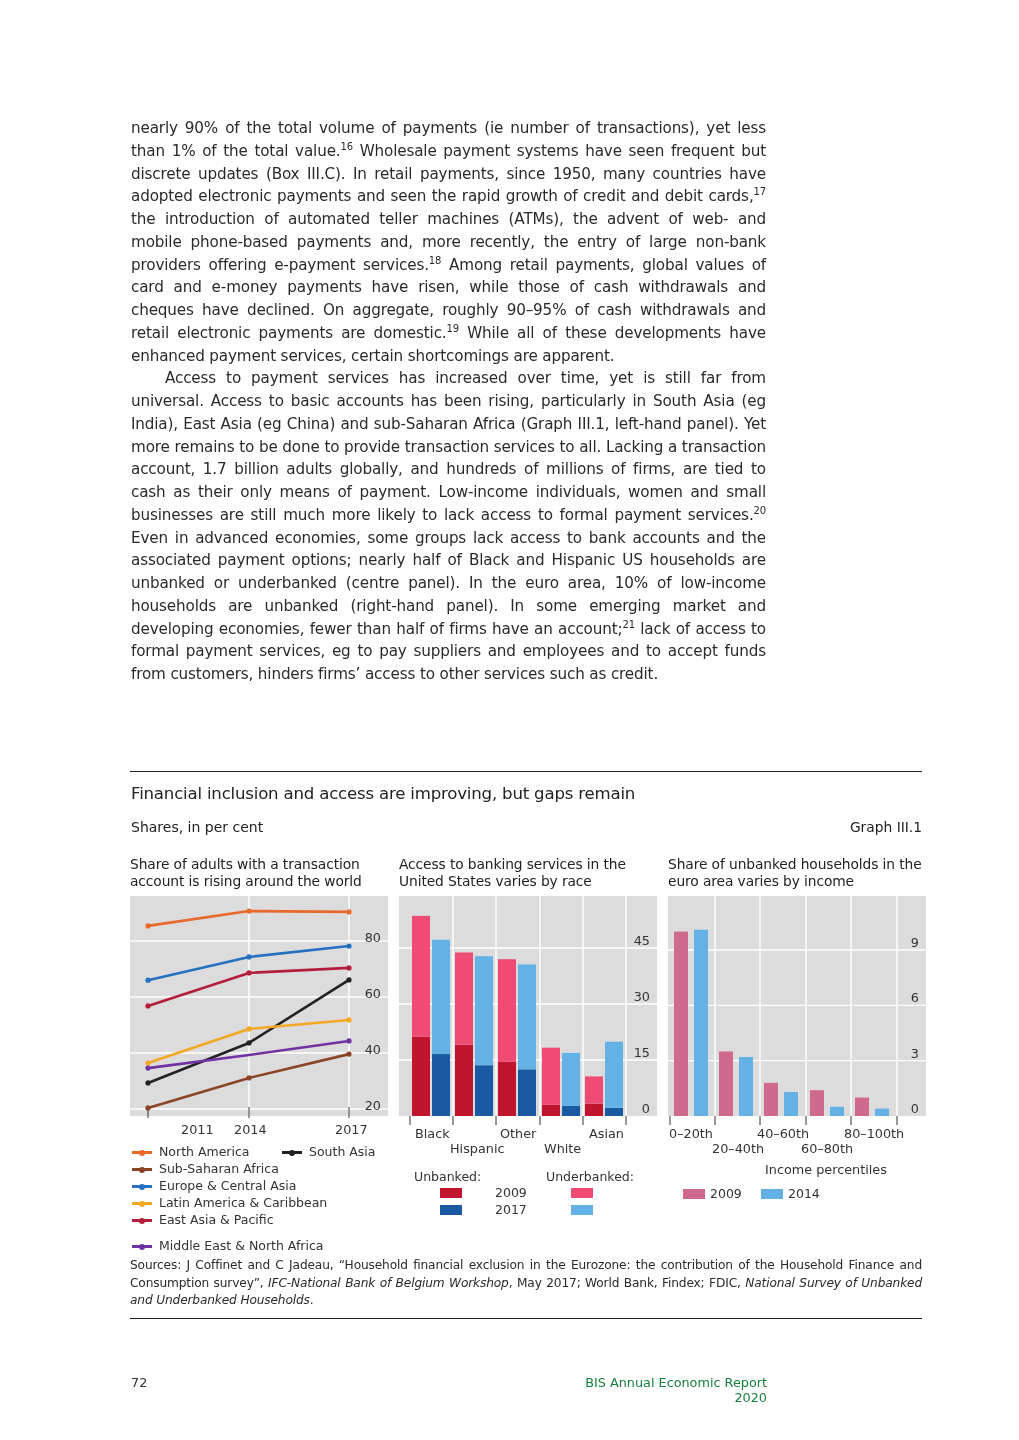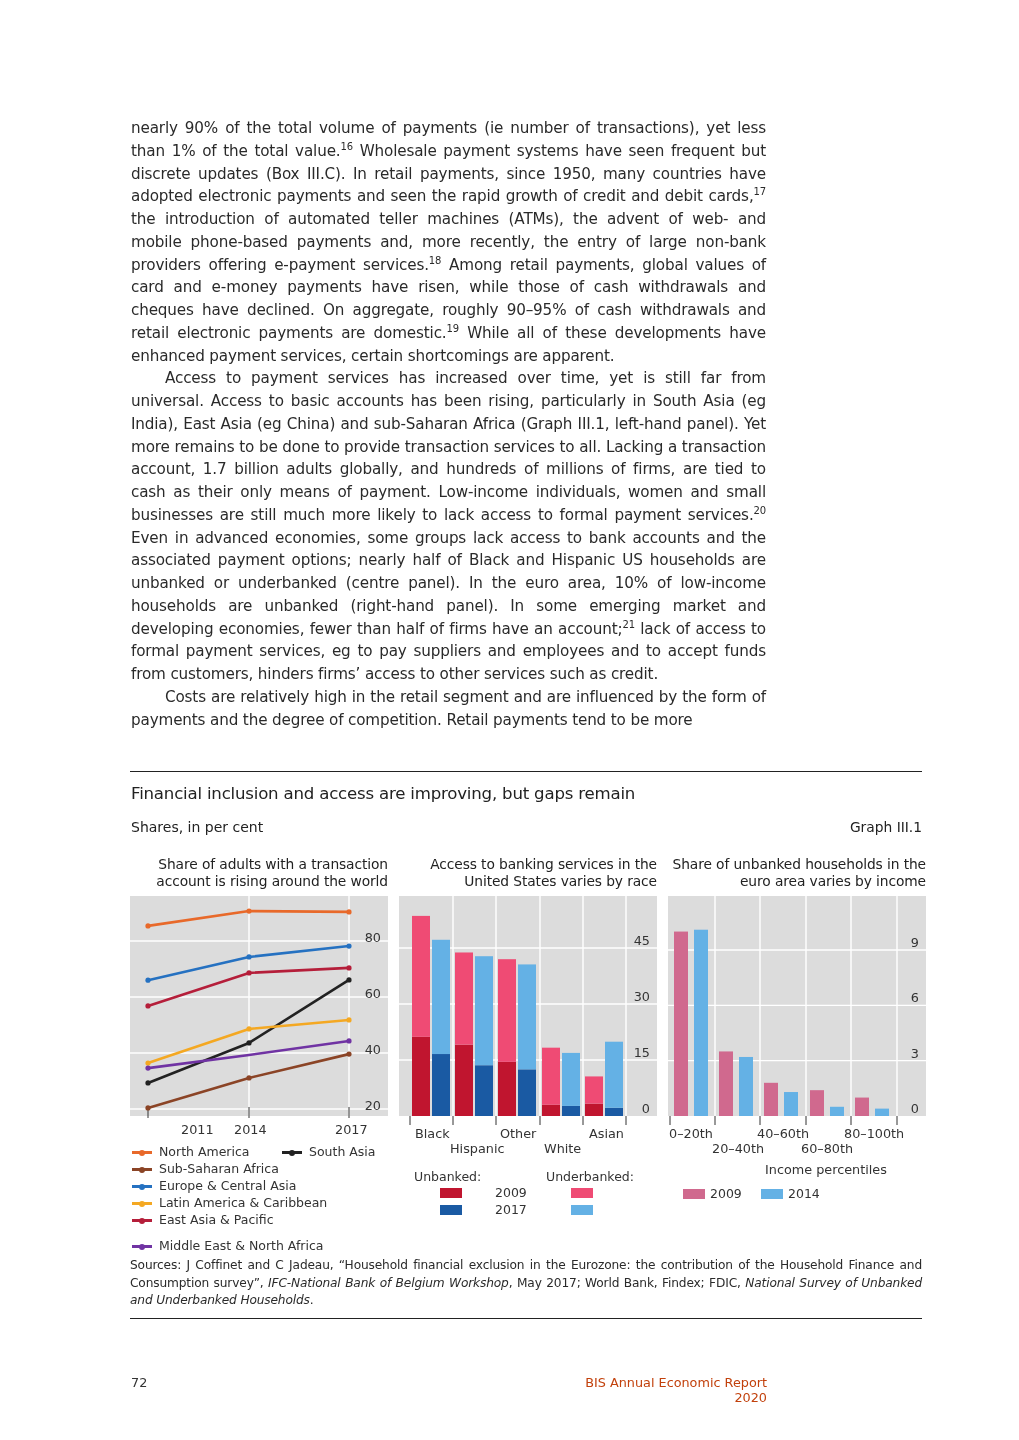--- a/index.html
+++ b/index.html
@@ -8,46 +8,45 @@
   .body-text p { margin: 0; }
   .body-text p.indent { text-indent: 34px; }
   .body-text sup { font-size: 10px; vertical-align: 6px; line-height: 0; }
 
   .graph { position: absolute; left: 130px; top: 771px; width: 792px; }
   .rule { border-top: 1px solid #222; height: 0; }
   .graph-title { position: absolute; left: 1px; top: 13px; font-size: 16.6px; letter-spacing: -0.2px; color: #222; }
   .graph-subtitle { position: absolute; left: 1px; top: 48px; font-size: 14px; color: #222; }
   .graph-num { position: absolute; right: 0; top: 48px; font-size: 13.8px; color: #222; }
 
-  .panel { position: absolute; top: 85px; width: 258px; text-align: right; }
+  .panel { position: absolute; top: 85px; width: 258px; }
   .panel-title { font-size: 13.8px; line-height: 17px; color: #222; letter-spacing: -0.1px; }
   .plot { position: absolute; top: 40px; width: 304px; height: 222px; }
   .plot svg { position: absolute; left: 0; top: 0; overflow: visible; }
   .tick-label { font-size: 12.8px; fill: #333; font-family: "DejaVu Sans", "Liberation Sans", sans-serif; }
   .xlab { position: absolute; font-size: 12.8px; color: #333; white-space: nowrap; }
 
   .legend { position: absolute; font-size: 12.5px; color: #333; }
   .leg-row { position: absolute; white-space: nowrap; height: 17px; line-height: 17px; }
   .leg-line { display: inline-block; width: 20px; height: 3px; vertical-align: middle; position: relative; margin-right: 7px; }
   .leg-line::after { content: ""; position: absolute; left: 7px; top: -1.5px; width: 6px; height: 6px; border-radius: 50%; background: inherit; }
   .swatch { position: absolute; width: 22px; height: 10px; }
 
   .sources { position: absolute; left: 130px; top: 1257px; width: 792px; font-size: 12.2px; line-height: 17.5px; text-align: justify; color: #2a2a2a; letter-spacing: -0.15px; }
   .sources i { font-style: italic; }
   .bottom-rule { position: absolute; left: 130px; top: 1318px; width: 792px; border-top: 1px solid #222; }
   .footer-left { position: absolute; left: 131px; top: 1375px; font-size: 12.8px; color: #333; }
-  .footer-right { position: absolute; left: 574px; top: 1375px; font-size: 12.8px; color: #c2410c; width: 193px; text-align: right; }
+  .footer-right { position: absolute; left: 574px; top: 1375px; font-size: 12.8px; color: #15803d; width: 193px; text-align: right; }
 </style>
 </head>
 <body>
 
 <div class="body-text" id="body-text">
     <p>nearly 90% of the total volume of payments (ie number of transactions), yet less than 1% of the total value.<sup>16</sup> Wholesale payment systems have seen frequent but discrete updates (Box III.C). In retail payments, since 1950, many countries have adopted electronic payments and seen the rapid growth of credit and debit cards,<sup>17</sup> the introduction of automated teller machines (ATMs), the advent of web- and mobile phone-based payments and, more recently, the entry of large non-bank providers offering e-payment services.<sup>18</sup> Among retail payments, global values of card and e-money payments have risen, while those of cash withdrawals and cheques have declined. On aggregate, roughly 90–95% of cash withdrawals and retail electronic payments are domestic.<sup>19</sup> While all of these developments have enhanced payment services, certain shortcomings are apparent.</p>
     <p class="indent">Access to payment services has increased over time, yet is still far from universal. Access to basic accounts has been rising, particularly in South Asia (eg India), East Asia (eg China) and sub-Saharan Africa (Graph III.1, left-hand panel). Yet more remains to be done to provide transaction services to all. Lacking a transaction account, 1.7 billion adults globally, and hundreds of millions of firms, are tied to cash as their only means of payment. Low-income individuals, women and small businesses are still much more likely to lack access to formal payment services.<sup>20</sup> Even in advanced economies, some groups lack access to bank accounts and the associated payment options; nearly half of Black and Hispanic US households are unbanked or underbanked (centre panel). In the euro area, 10% of low-income households are unbanked (right-hand panel). In some emerging market and developing economies, fewer than half of firms have an account;<sup>21</sup> lack of access to formal payment services, eg to pay suppliers and employees and to accept funds from customers, hinders firms’ access to other services such as credit.</p>
-    <p class="indent">Costs are relatively high in the retail segment and are influenced by the form of payments and the degree of competition. Retail payments tend to be more</p>
   </div>
 
 <div class="graph">
   <div class="rule"></div>
   <div class="graph-title">Financial inclusion and access are improving, but gaps remain</div>
   <div class="graph-subtitle">Shares, in per cent</div>
   <div class="graph-num">Graph III.1</div>
 
   <div class="panel" style="left:0px;">
     <div class="panel-title">

